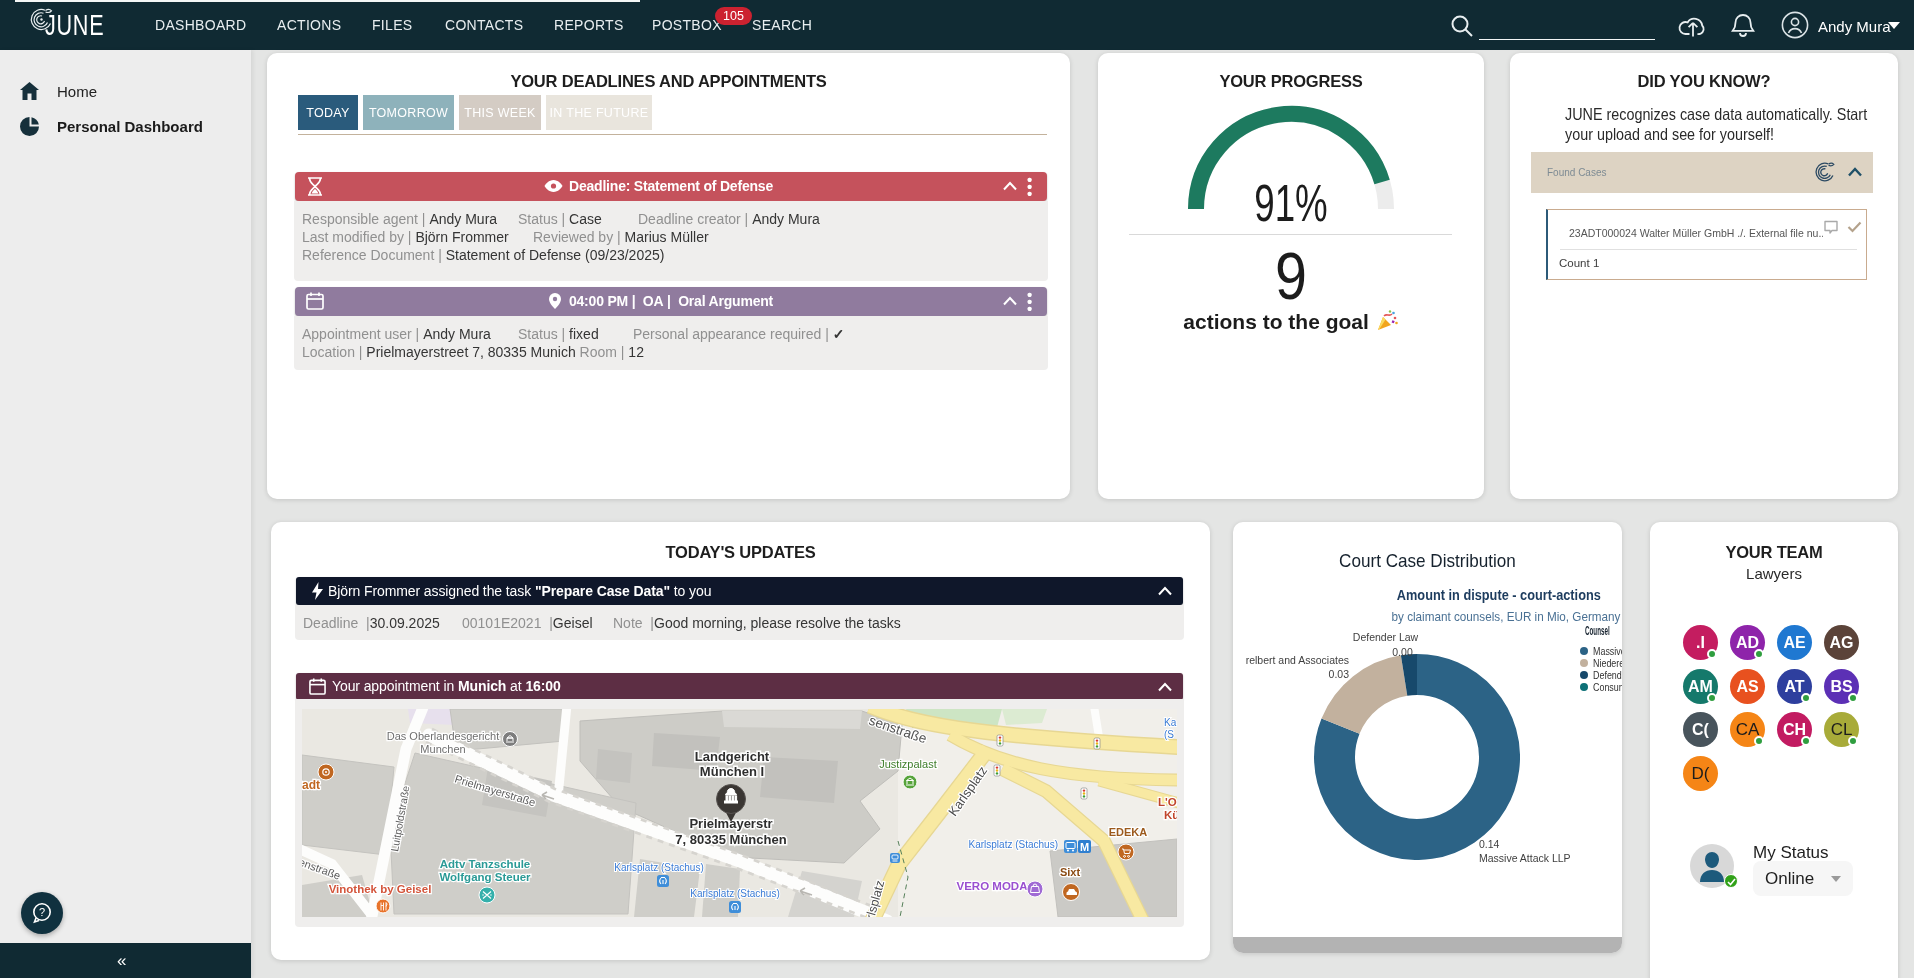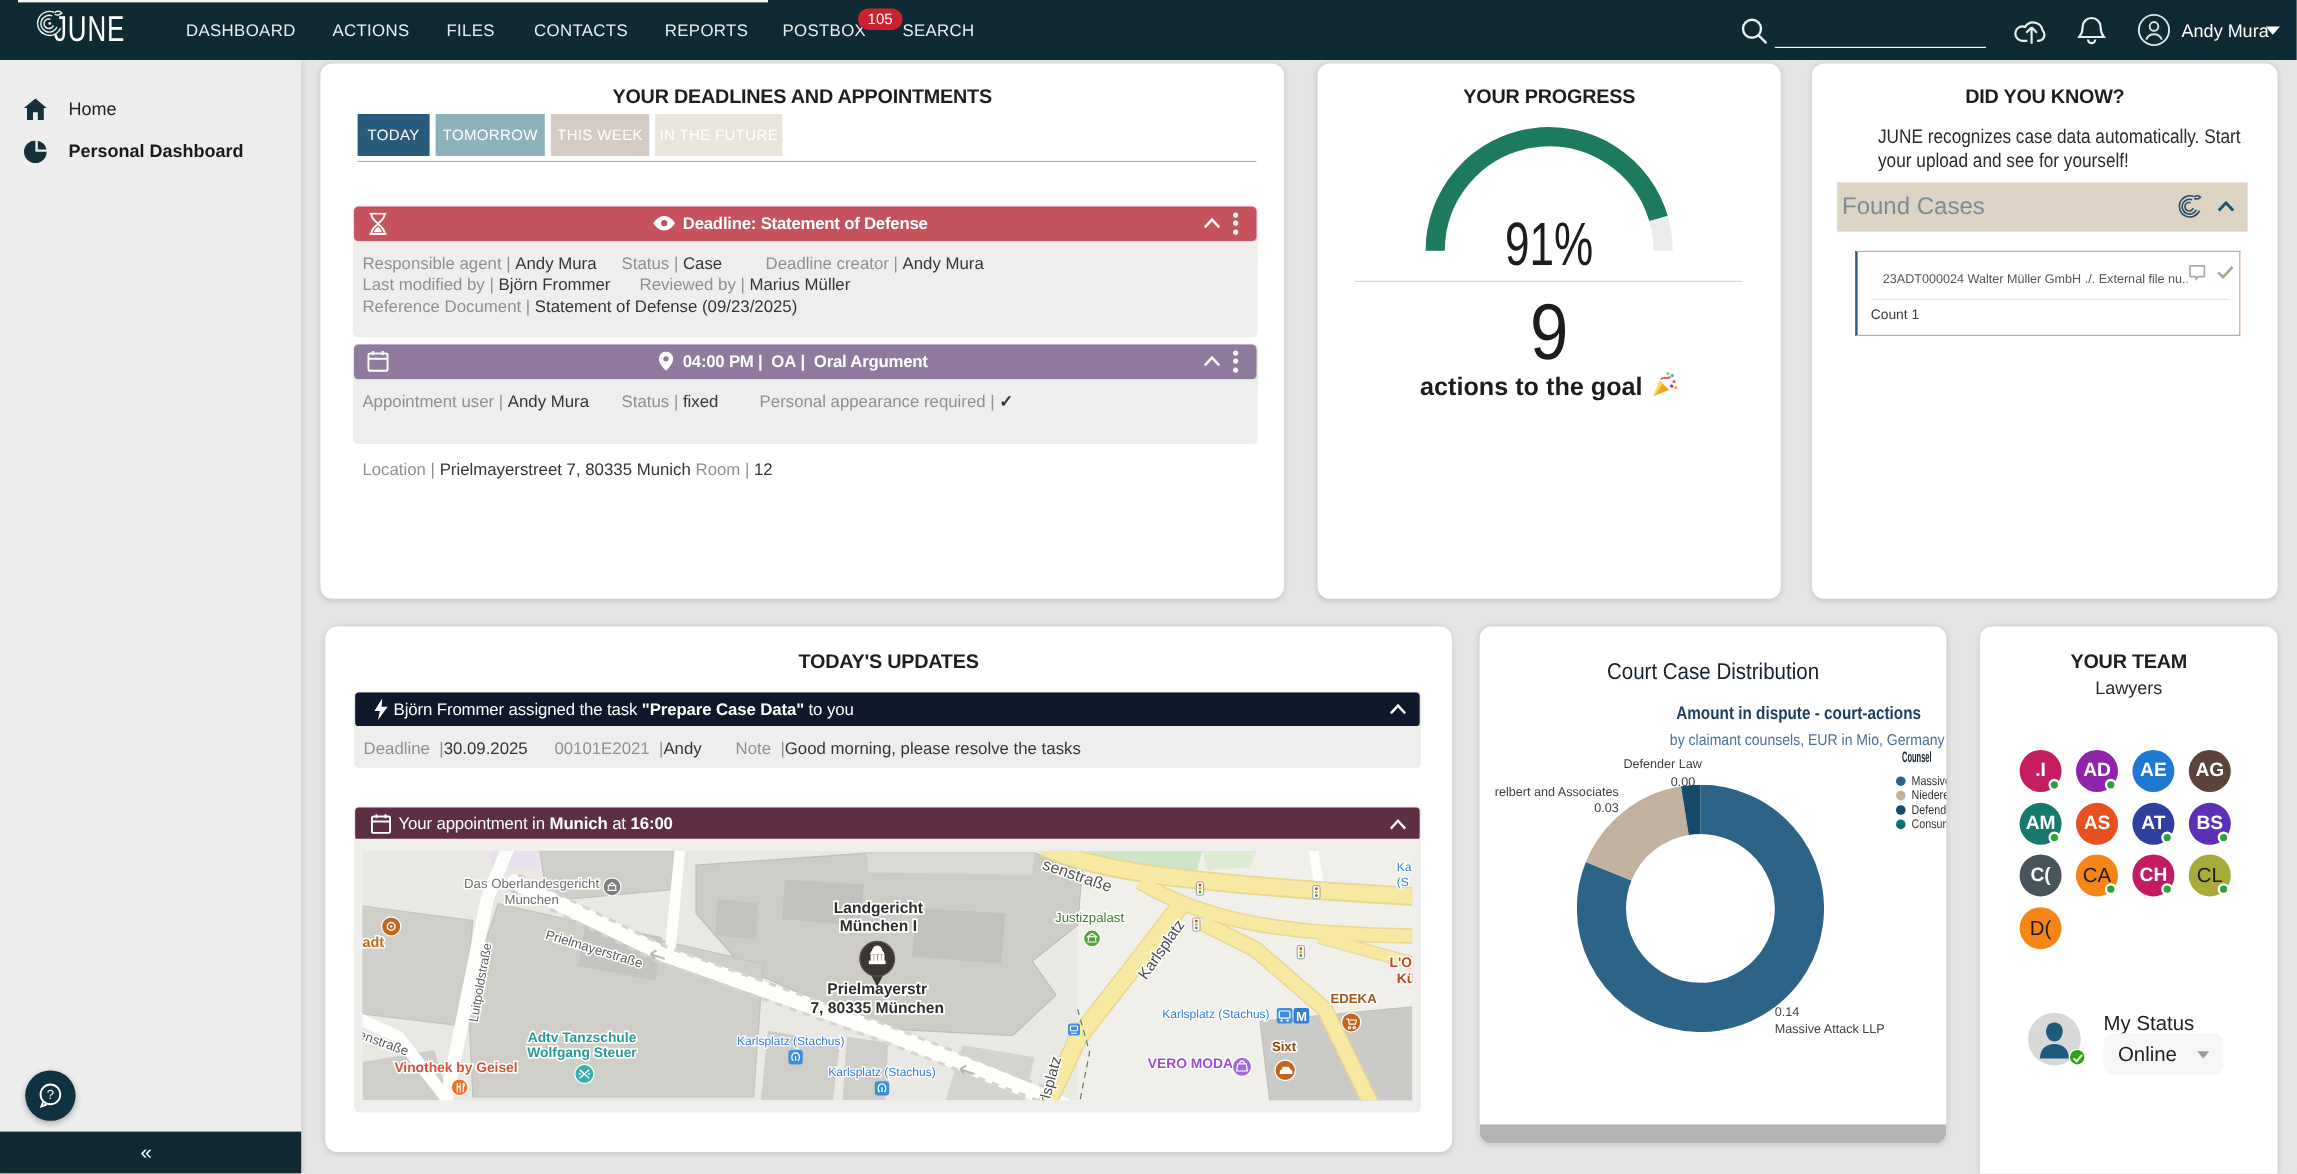--- a/index.html
+++ b/index.html
@@ -134,21 +134,21 @@
     <svg class="abs" style="left:708px;top:9px;" width="14" height="10" viewBox="0 0 14 10">
         <path d="M1 8.5 L7 2 13 8.5" fill="none" stroke="#fff" stroke-width="2"></path>
       </svg>
     <div class="abs" style="left:732px;top:4px;color:#fff;font-size:15px;font-weight:bold;line-height:7px;">•<br>•<br>•</div>
   </div>
 
   <div class="bodyg t14" style="left:27px;top:263px;width:754px;height:54px;"></div>
   <div class="abs t14" style="left:35px;top:273px;"><span class="lbl">Appointment user&nbsp;|&nbsp;</span><span class="val">Andy Mura</span></div>
   <div class="abs t14" style="left:251px;top:273px;"><span class="lbl">Status&nbsp;|&nbsp;</span><span class="val">fixed</span></div>
   <div class="abs t14" style="left:366px;top:273px;"><span class="lbl">Personal appearance required&nbsp;|&nbsp;</span><span class="val" style="font-weight:bold;">✓</span></div>
-  <div class="abs t14" style="left:35px;top:291px;margin-top:39px;"><span class="lbl">Location&nbsp;|&nbsp;</span><span class="val">Prielmayerstreet 7, 80335 Munich</span><span class="lbl"> Room&nbsp;|&nbsp;</span><span class="val">12</span></div>
+  <div class="abs t14" style="left:35px;top:291px;"><span class="lbl">Location&nbsp;|&nbsp;</span><span class="val">Prielmayerstreet 7, 80335 Munich</span><span class="lbl"> Room&nbsp;|&nbsp;</span><span class="val">12</span></div>
 </div>
 
 <div class="card" style="left:1098px;top:53px;width:386px;height:446px;">
   <div class="ttl" style="top:19px;">YOUR PROGRESS</div>
   <svg class="abs" style="left:86px;top:51px;" width="214" height="112" viewBox="0 0 214 112">
     <path d="M12 105 A95 95 0 0 1 202 105" fill="none" stroke="#ececec" stroke-width="16"></path>
     <path d="M12 105 A95 95 0 0 1 198.1 78.0" fill="none" stroke="#1d7a5f" stroke-width="16"></path>
   </svg>
   <div class="abs" style="left:0;top:121px;width:100%;text-align:center;font-size:51px;color:#1c1c1c;transform:scaleX(.72);transform-origin:center;">91%</div>
   <div class="abs" style="left:31px;top:181px;width:323px;height:1px;background:#d9d9d9;"></div>
@@ -164,21 +164,21 @@
         <circle cx="21.5" cy="14" r="1.3" fill="#f2a51d"></circle>
       <rect x="17" y="11.5" width="2.4" height="2.4" fill="#9c27b0" transform="rotate(20 18 12.5)"></rect>
     </svg>
   </div>
 </div>
 
 <div class="card" style="left:1510px;top:53px;width:388px;height:446px;">
   <div class="ttl" style="top:19px;">DID YOU KNOW?</div>
   <div class="abs" style="left:55px;top:51px;text-align:left;font-size:16.5px;color:#2a2a2a;line-height:20px;transform:scaleX(.87);transform-origin:left top;white-space:nowrap;">JUNE recognizes case data automatically. Start<br>your upload and see for yourself!</div>
   <div class="abs" style="left:21px;top:99px;width:342px;height:41px;background:#ddd3c3;display:flex;align-items:center;">
-    <span style="margin-left:4px;font-size:20px;color:#7e8b94;">Found Cases</span>
+    <span style="margin-left:16px;font-size:10px;color:#7e8b94;">Found Cases</span>
     <svg class="abs" style="left:283px;top:9px;" width="22" height="22" viewBox="0 0 25 25">
       <g fill="none" stroke="#2c4a63" stroke-width="1.5">
         <path d="M16 3.2 A10 10 0 1 0 21.5 16.5"></path>
         <path d="M14.5 6.2 A7 7 0 1 0 18.5 15.5"></path>
         <path d="M13 9 A4 4 0 1 0 15.5 14"></path>
         <path d="M16.5 3.5 q3.5-2.2 6 .3 q-2.2 2.6-6 1.2"></path>
       </g>
     </svg>
     <svg class="abs" style="left:317px;top:15px;" width="14" height="10" viewBox="0 0 14 10">
         <path d="M1 8.5 L7 2 13 8.5" fill="none" stroke="#1e4f67" stroke-width="2.4"></path>
@@ -204,21 +204,21 @@
     <svg class="abs" style="left:15px;top:5px;" width="13" height="18" viewBox="0 0 13 18">
         <path d="M7.5 0 L1 10.5 H5.5 L4 18 L12 7 H7 z" fill="#fff"></path>
       </svg>
     <div class="abs" style="left:32px;top:6px;font-size:14px;letter-spacing:-0.1px;color:#fff;">Björn Frommer assigned the task <b>"Prepare Case Data"</b> to you</div>
     <svg class="abs" style="left:862px;top:9px;" width="14" height="10" viewBox="0 0 14 10">
         <path d="M1 8.5 L7 2 13 8.5" fill="none" stroke="#fff" stroke-width="2"></path>
       </svg>
   </div>
   <div class="bodyg" style="left:24px;top:83px;width:889px;height:35px;"></div>
   <div class="abs t14" style="left:32px;top:93px;"><span class="lbl">Deadline&nbsp; |</span><span class="val">30.09.2025</span></div>
-  <div class="abs t14" style="left:191px;top:93px;"><span class="lbl">00101E2021&nbsp; |</span><span class="val">Andy</span></div>
+  <div class="abs t14" style="left:191px;top:93px;"><span class="lbl">00101E2021&nbsp; |</span><span class="val">Geisel</span></div>
   <div class="abs t14" style="left:342px;top:93px;"><span class="lbl">Note&nbsp; |</span><span class="val">Good morning, please resolve the tasks</span></div>
 
   <div class="hdr" style="left:25px;top:151px;width:887px;height:27px;background:#5d2e44;border-radius:3px;">
     <svg class="abs" style="left:13px;top:5px;" width="17" height="17" viewBox="0 0 18 18">
       <rect x="1" y="2.5" width="16" height="14.5" rx="1.5" fill="none" stroke="#fff" stroke-width="1.7"></rect>
       <line x1="1" y1="7" x2="17" y2="7" stroke="#fff" stroke-width="1.7"></line>
       <line x1="5" y1="0.5" x2="5" y2="4" stroke="#fff" stroke-width="1.7"></line>
       <line x1="13" y1="0.5" x2="13" y2="4" stroke="#fff" stroke-width="1.7"></line>
     </svg>
     <div class="abs" style="left:36px;top:5px;font-size:14px;letter-spacing:-0.1px;color:#fff;">Your appointment in <b>Munich</b> at <b>16:00</b></div>

